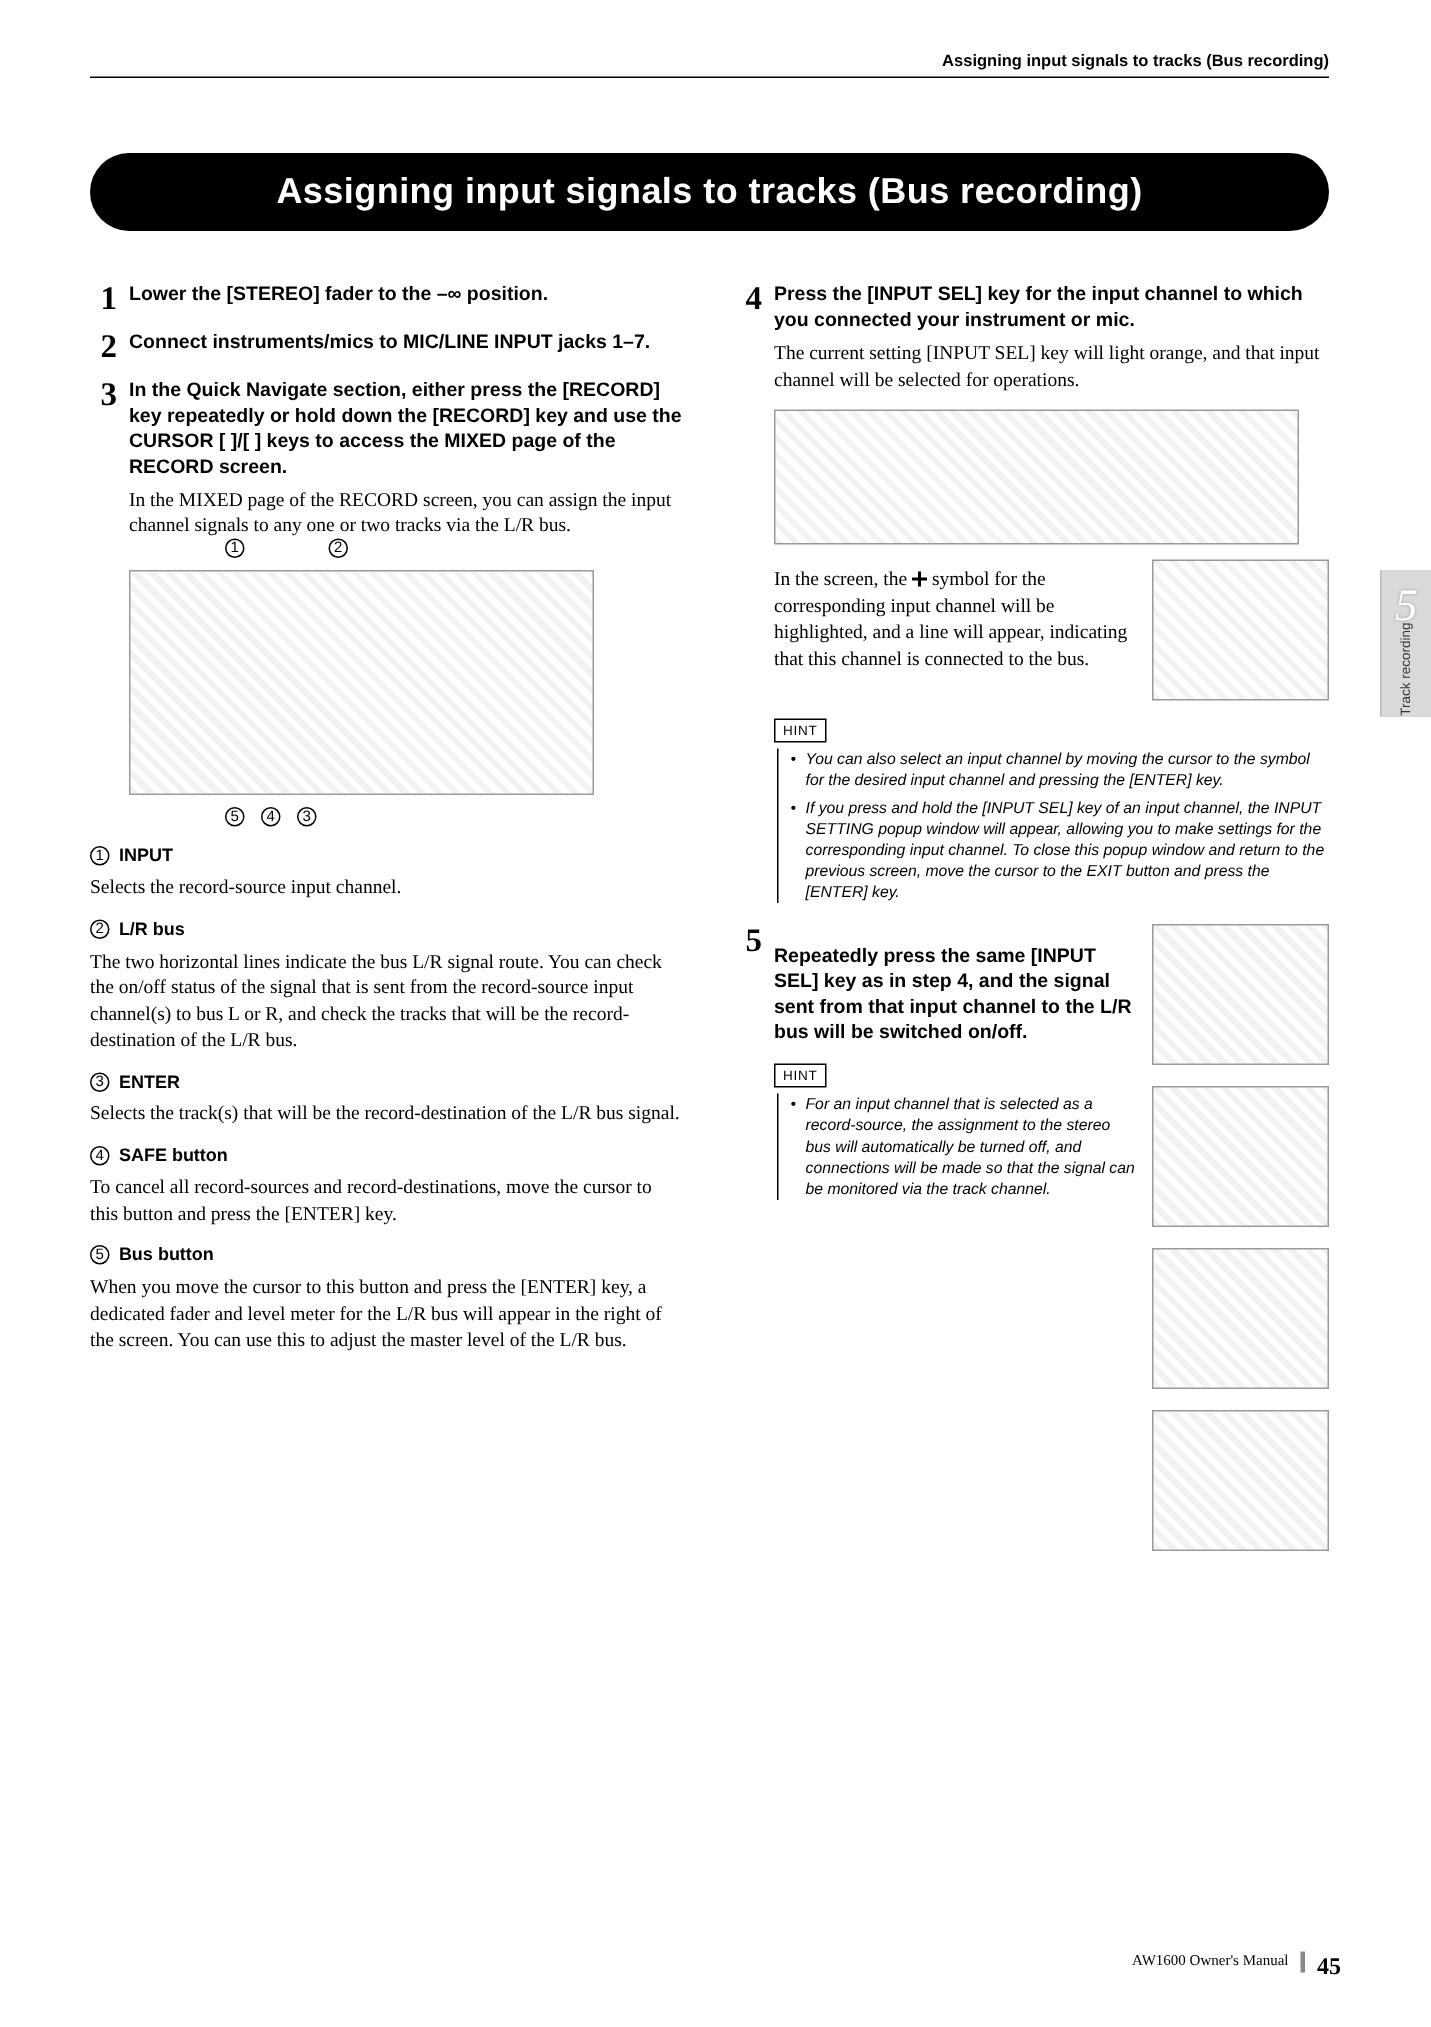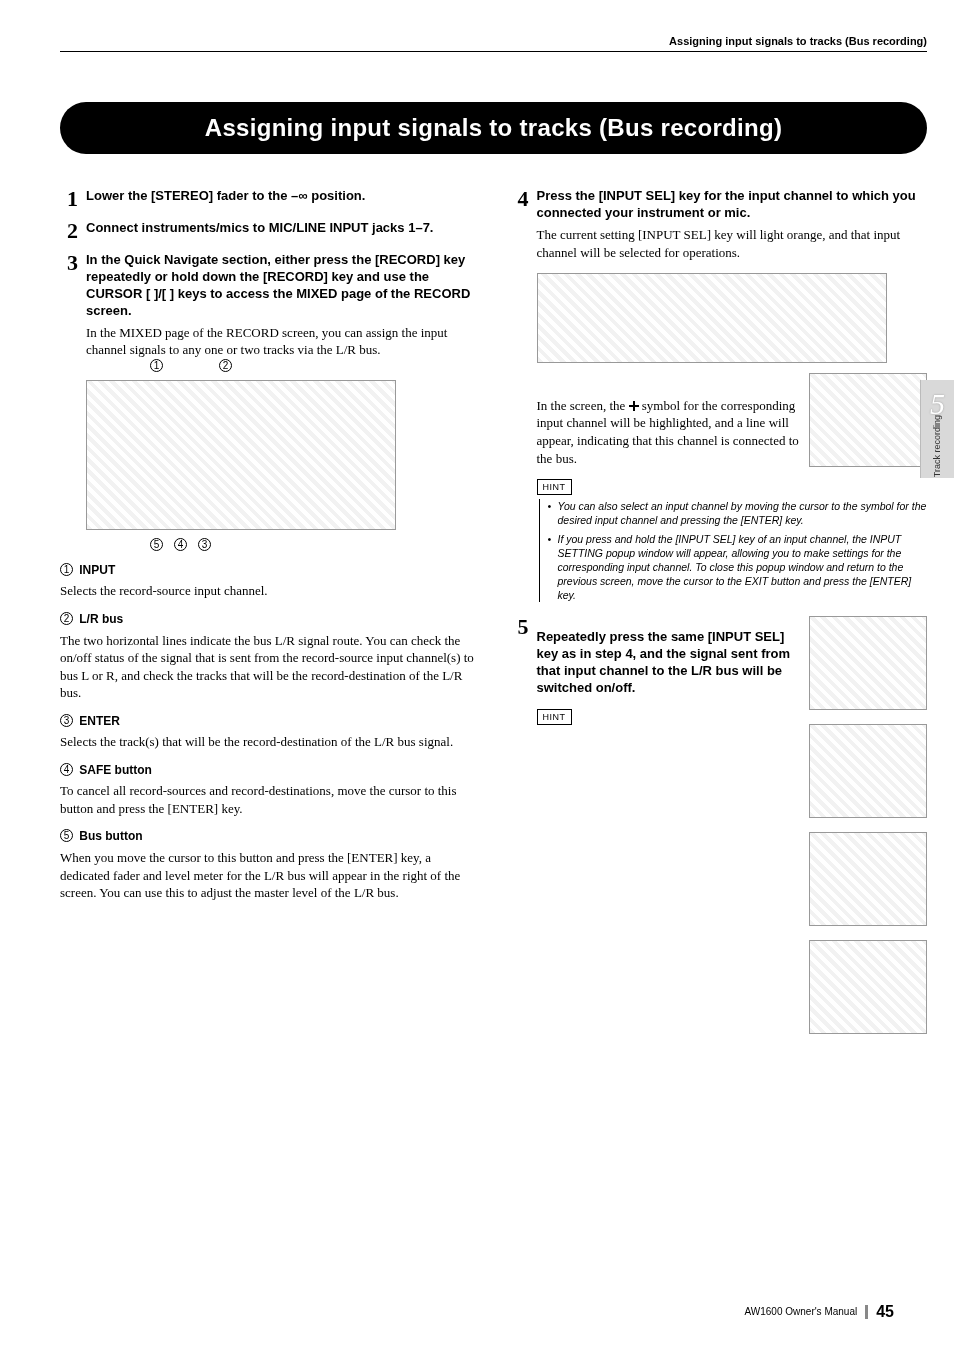--- a/index.html
+++ b/index.html
@@ -7,21 +7,21 @@
     font-family: "Times New Roman", Times, serif;
     font-size: 13px;
     line-height: 1.35;
     color: #000;
     background: #fff;
     width: 954px;
     height: 1351px;
     position: relative;
   }
   .page {
-    padding: 34px 27px 30px 60px;
+    padding: 34px 68px 30px 60px;
     position: relative;
     height: 100%;
   }
   .running-head {
     text-align: right;
     font-family: Arial, Helvetica, sans-serif;
     font-size: 11px;
     font-weight: bold;
     color: #000;
     border-bottom: 0.5px solid #000;
@@ -177,32 +177,31 @@
     color: #333;
     margin-top: 34px;
   }
   .step5-wrap { display:flex; gap:10px; align-items: flex-start; }
   .step5-text { flex:1;margin-top:13px; }
   .fig-stack { display:flex; flex-direction:column; gap:14px; align-items:flex-end; }
   .footer {
     position: absolute;
     bottom: 28px;
     right: 60px;
-    font-family: Liberation Sans, sans-serif;
+    font-family: Liberation Serif, serif;
     font-size: 10px;
     display: flex;
-    align-items: center;
     gap: 8px;
   }
   .footer .pnum {
     font-size: 16px;
     font-weight: bold;
   }
   .footer .bar { width:3px; height:14px; background:#888; }
-  .flexrow { display:flex; gap:0; align-items:flex-end; }
+  .flexrow { display:flex; gap:0; align-items:flex-start; }
 </style>
 </head>
 <body>
 
 <div class="page">
   <div class="running-head">Assigning input signals to tracks (Bus recording)</div>
 
   <div class="title-band">Assigning input signals to tracks (Bus recording)</div>
 
   <div class="cols">
@@ -308,20 +307,23 @@
       </div>
 
       <div class="step" style="margin-top:14px;">
         <div class="stepnum">5</div>
         <div class="step5-wrap">
           <div class="step5-text">
             <div class="step-label">Repeatedly press the same [INPUT SEL] key as in step 4, and the signal sent from that input channel to the L/R bus will be switched on/off.</div>
 
             <div class="hintbox" style="margin-left:0;">
               <span class="hint-label">HINT</span>
+              <ul class="hint-list">
+                <li>For an input channel that is selected as a record-source, the assignment to the stereo bus will automatically be turned off, and connections will be made so that the signal can be monitored via the track channel.</li>
+              </ul>
             </div>
           </div>
           <div class="fig-stack">
             <div class="figure-sm"></div>
             <div class="figure-sm"></div>
             <div class="figure-sm"></div>
             <div class="figure-sm"></div>
           </div>
         </div>
       </div>

